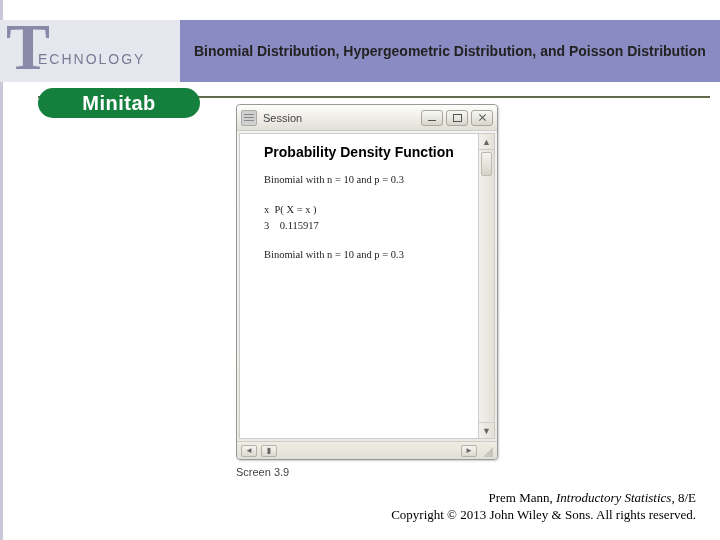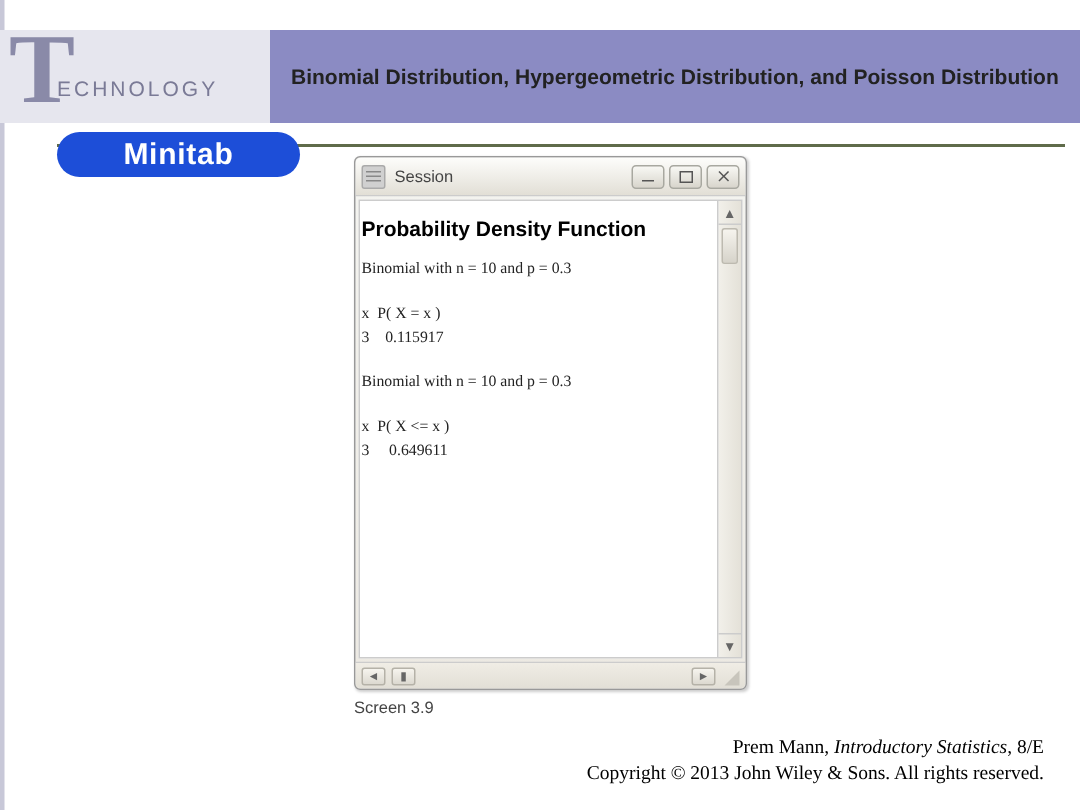--- a/index.html
+++ b/index.html
@@ -65,21 +65,21 @@
     right: 10px;
     height: 2px;
     background: #5f6b4a;
   }
   .minitab-tab {
     position: absolute;
     top: 88px;
     left: 38px;
     width: 162px;
     height: 30px;
-    background: #1d4ed8;
+    background: #15803d;
     border-radius: 15px;
     display: flex;
     align-items: center;
     justify-content: center;
   }
   .minitab-label {
     color: #fff;
     font-family: Arial, sans-serif;
     font-weight: bold;
     font-size: 20px;
@@ -156,21 +156,21 @@
   .content-area {
     flex: 1;
     display: flex;
     background: #fff;
     margin: 2px;
     border: 1px solid #ccc;
     position: relative;
   }
   .doc {
     flex: 1;
-    padding: 10px 10px 10px 1px;
+    padding: 10px 10px 10px 24px;
     overflow: hidden;
   }
   .h1 {
     font-family: Arial, sans-serif;
     font-weight: bold;
     font-size: 14px;
     color: #000;
     margin-bottom: 12px;
   }
   .mono {
@@ -292,22 +292,20 @@
       <div class="tb-btn close"></div>
     </div>
   </div>
   <div class="content-area">
     <div class="doc">
       <div class="h1">Probability Density Function</div>
       <div class="mono">Binomial with n = 10 and p = 0.3</div>
       <div class="mono">x  P( X = x )
 3    0.115917</div>
       <div class="mono">Binomial with n = 10 and p = 0.3</div>
-      <div class="mono">x  P( X &lt;= x )
-3     0.649611</div>
     </div>
     <div class="vscroll">
       <div class="arrow">▲</div>
       <div class="thumb"></div>
       <div class="track"></div>
       <div class="arrow down">▼</div>
     </div>
   </div>
   <div class="statusbar">
     <div class="sb-btn">◄</div>

